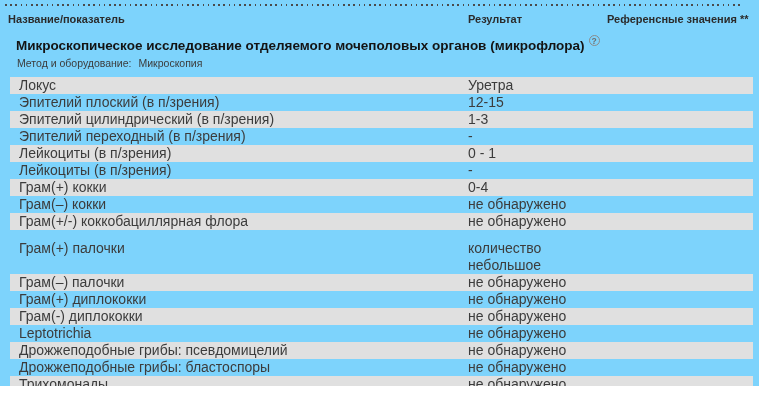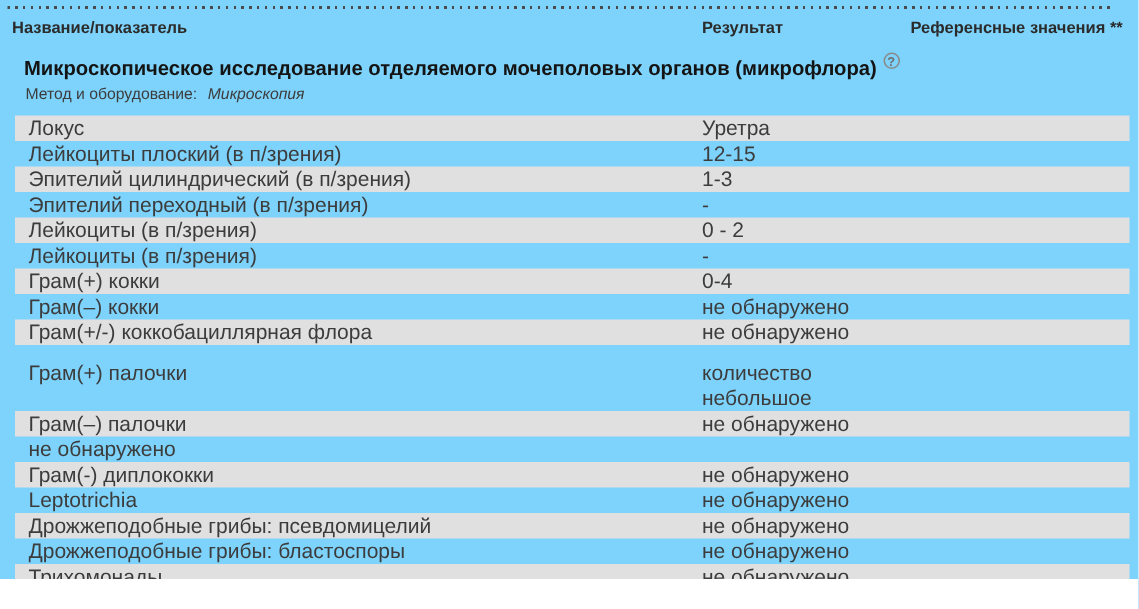--- a/index.html
+++ b/index.html
@@ -48,21 +48,21 @@
     vertical-align: 6px;
     margin-left: 4px;
     cursor: pointer;
   }
   .method-line {
     margin: 3px 8px 0 17px;
     font-size: 10.5px;
     color: #3c3c3c;
     line-height: 13px;
   }
-  .method-value { margin-left: 7px; font-style: italic; }
+  .method-value { margin-left: 7px; }
   .results-table {
     margin: 7px 6px 0 10px;
     width: 743px;
   }
   .row {
     display: grid;
     grid-template-columns: 449px 139px 1fr;
     padding-left: 9px;
     min-height: 17px;
     line-height: 17px;
@@ -97,21 +97,21 @@
   <div class="results-table">
       <div class="row shade">
     <div class="cell">Локус</div>
     <div class="cell">
       <div>Уретра</div>
       <div></div>
     </div>
     <div class="cell"></div>
   </div>
       <div class="row">
-    <div class="cell">Лейкоциты плоский (в п/зрения)</div>
+    <div class="cell">Эпителий плоский (в п/зрения)</div>
     <div class="cell">
       <div>12-15</div>
       <div></div>
     </div>
     <div class="cell"></div>
   </div>
       <div class="row shade">
     <div class="cell">Эпителий цилиндрический (в п/зрения)</div>
     <div class="cell">
       <div>1-3</div>
@@ -123,21 +123,21 @@
     <div class="cell">Эпителий переходный (в п/зрения)</div>
     <div class="cell">
       <div>-</div>
       <div></div>
     </div>
     <div class="cell"></div>
   </div>
       <div class="row shade">
     <div class="cell">Лейкоциты (в п/зрения)</div>
     <div class="cell">
-      <div>0 - 2</div>
+      <div>0 - 1</div>
       <div></div>
     </div>
     <div class="cell"></div>
   </div>
       <div class="row">
     <div class="cell">Лейкоциты (в п/зрения)</div>
     <div class="cell">
       <div>-</div>
       <div></div>
     </div>
@@ -177,20 +177,21 @@
   </div>
       <div class="row shade">
     <div class="cell">Грам(–) палочки</div>
     <div class="cell">
       <div>не обнаружено</div>
       <div></div>
     </div>
     <div class="cell"></div>
   </div>
       <div class="row">
+    <div class="cell">Грам(+) диплококки</div>
     <div class="cell">
       <div>не обнаружено</div>
       <div></div>
     </div>
     <div class="cell"></div>
   </div>
       <div class="row shade">
     <div class="cell">Грам(-) диплококки</div>
     <div class="cell">
       <div>не обнаружено</div>

